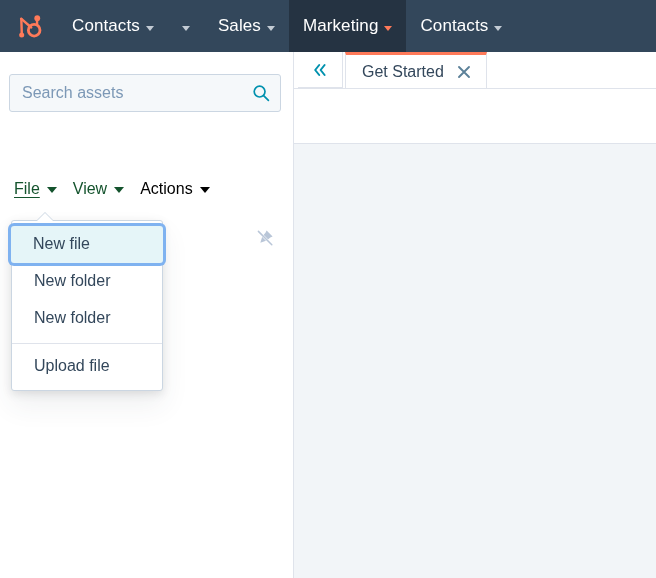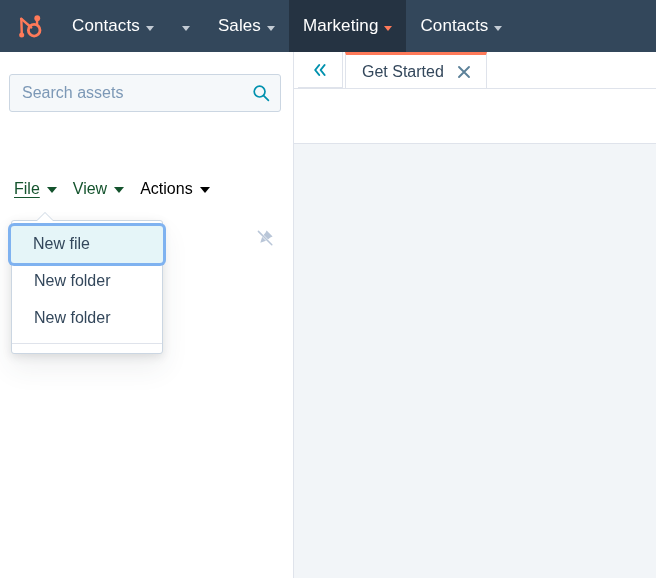--- a/index.html
+++ b/index.html
@@ -267,20 +267,21 @@
     <div class="dropdown">
       <span class="dd-caret-outer"></span>
       <span class="dd-caret-inner"></span>
 
       <div class="dd-item focused">New file</div>
       <div class="dd-item">New folder</div>
       <div class="dd-item">New folder</div>
 
       <div class="dd-sep"></div>
 
+      <div class="dd-item">Upload file</div>
     </div>
   </div>
 
   <div class="sidebar-divider"></div>
 
   <div class="rightpane">
     <div class="tabstrip">
       <div class="collapse-btn">
         <svg width="18" height="16" viewBox="0 0 18 16">
           <path d="M8.2 3 L4.2 8 L8.2 13" fill="none" stroke="#0091ae" stroke-width="2" stroke-linecap="round" stroke-linejoin="round"></path>

